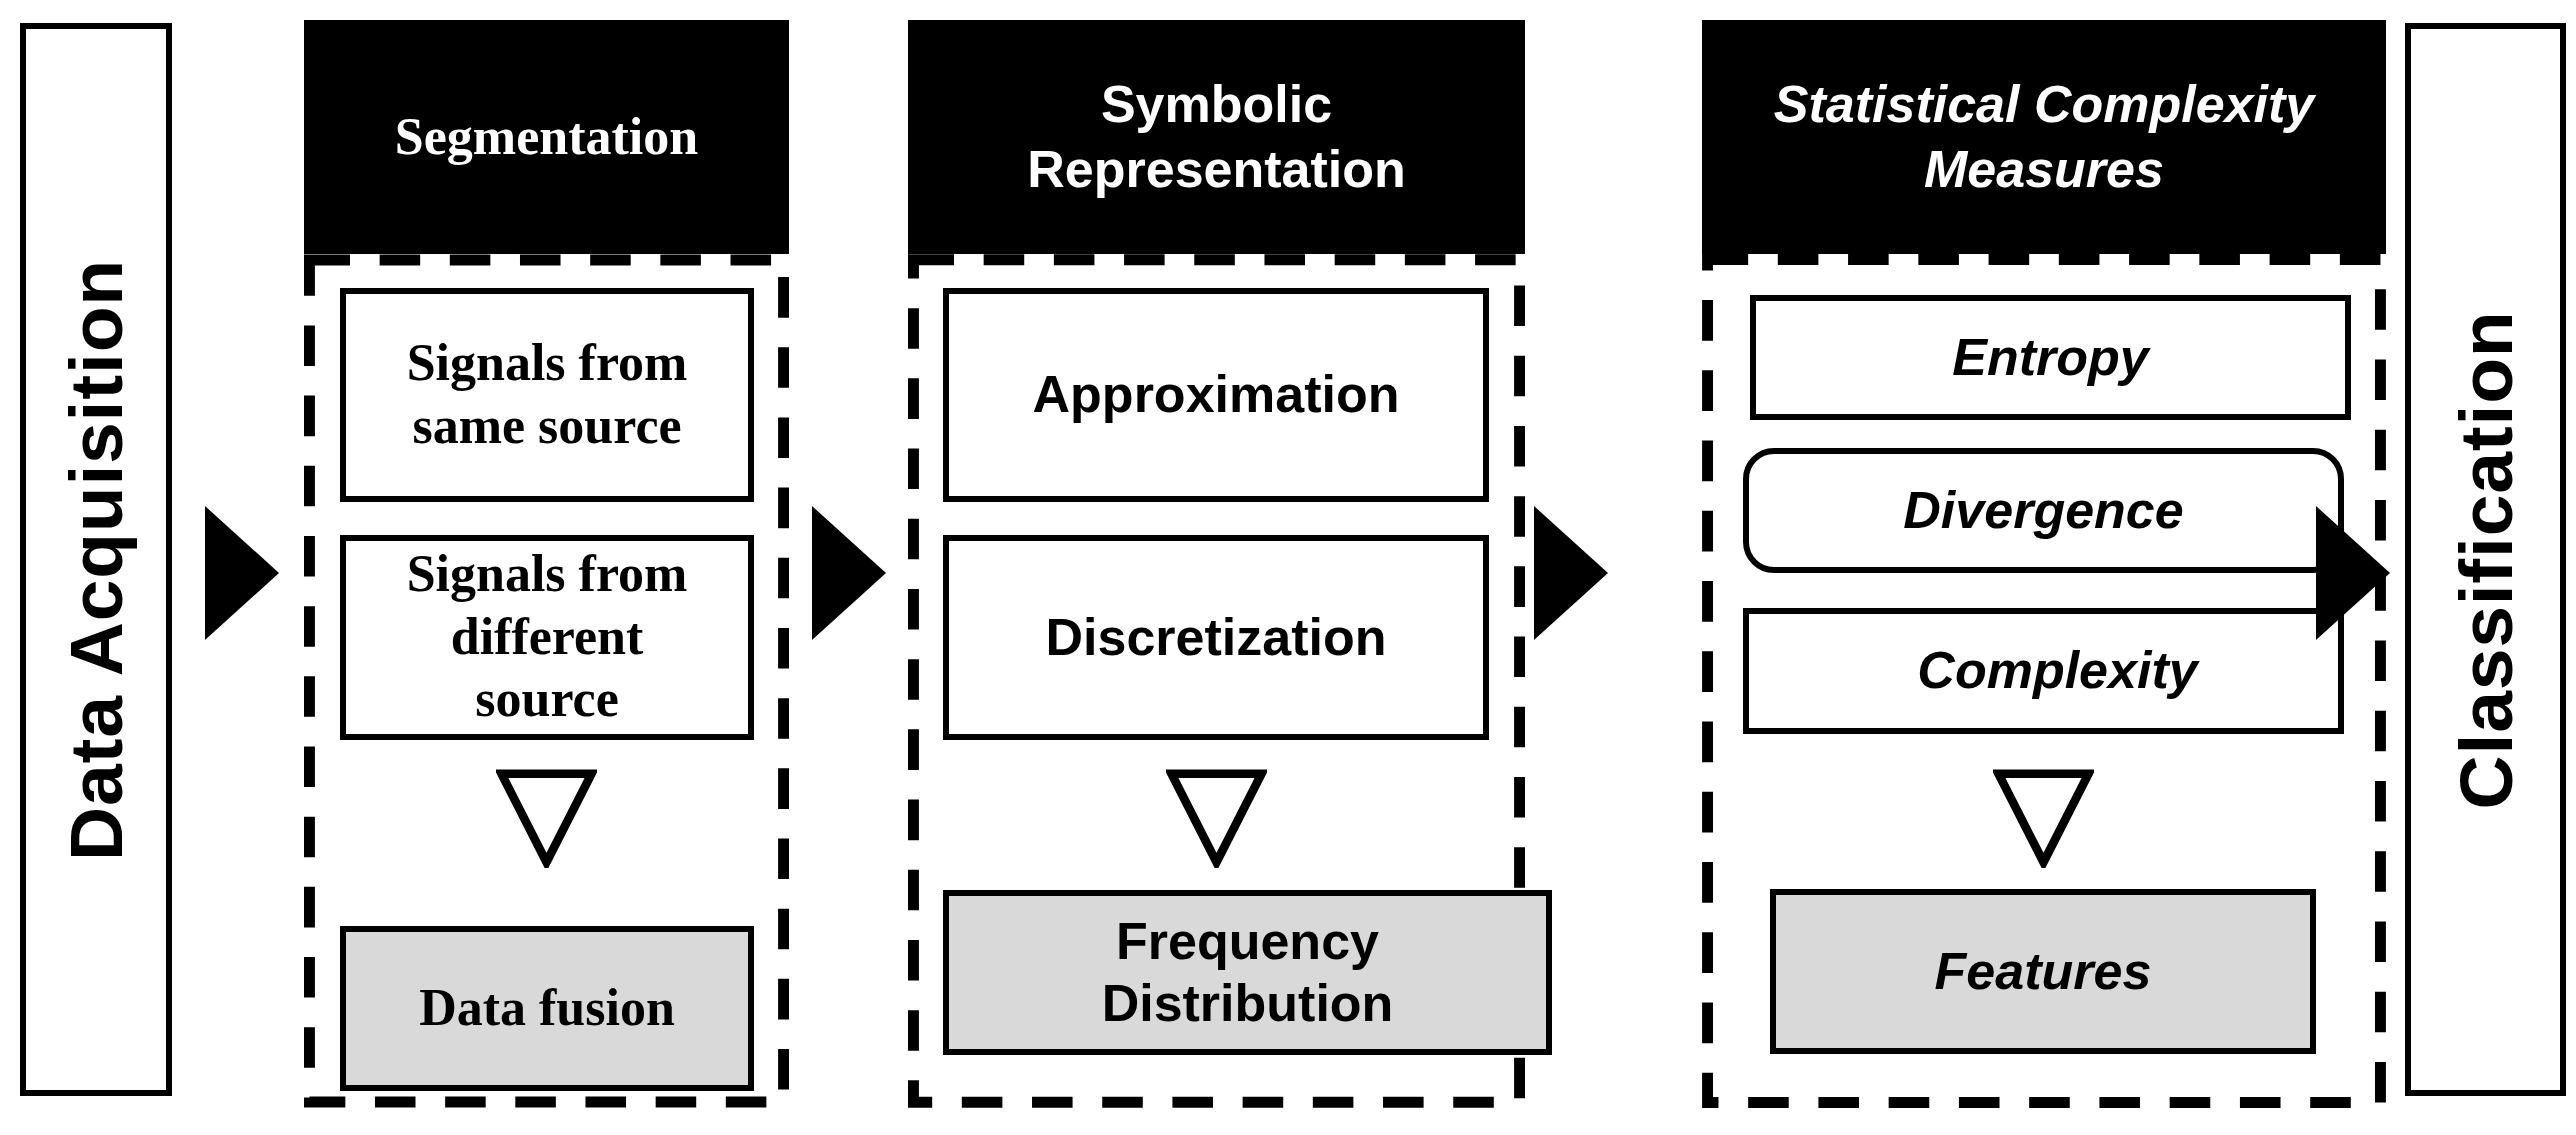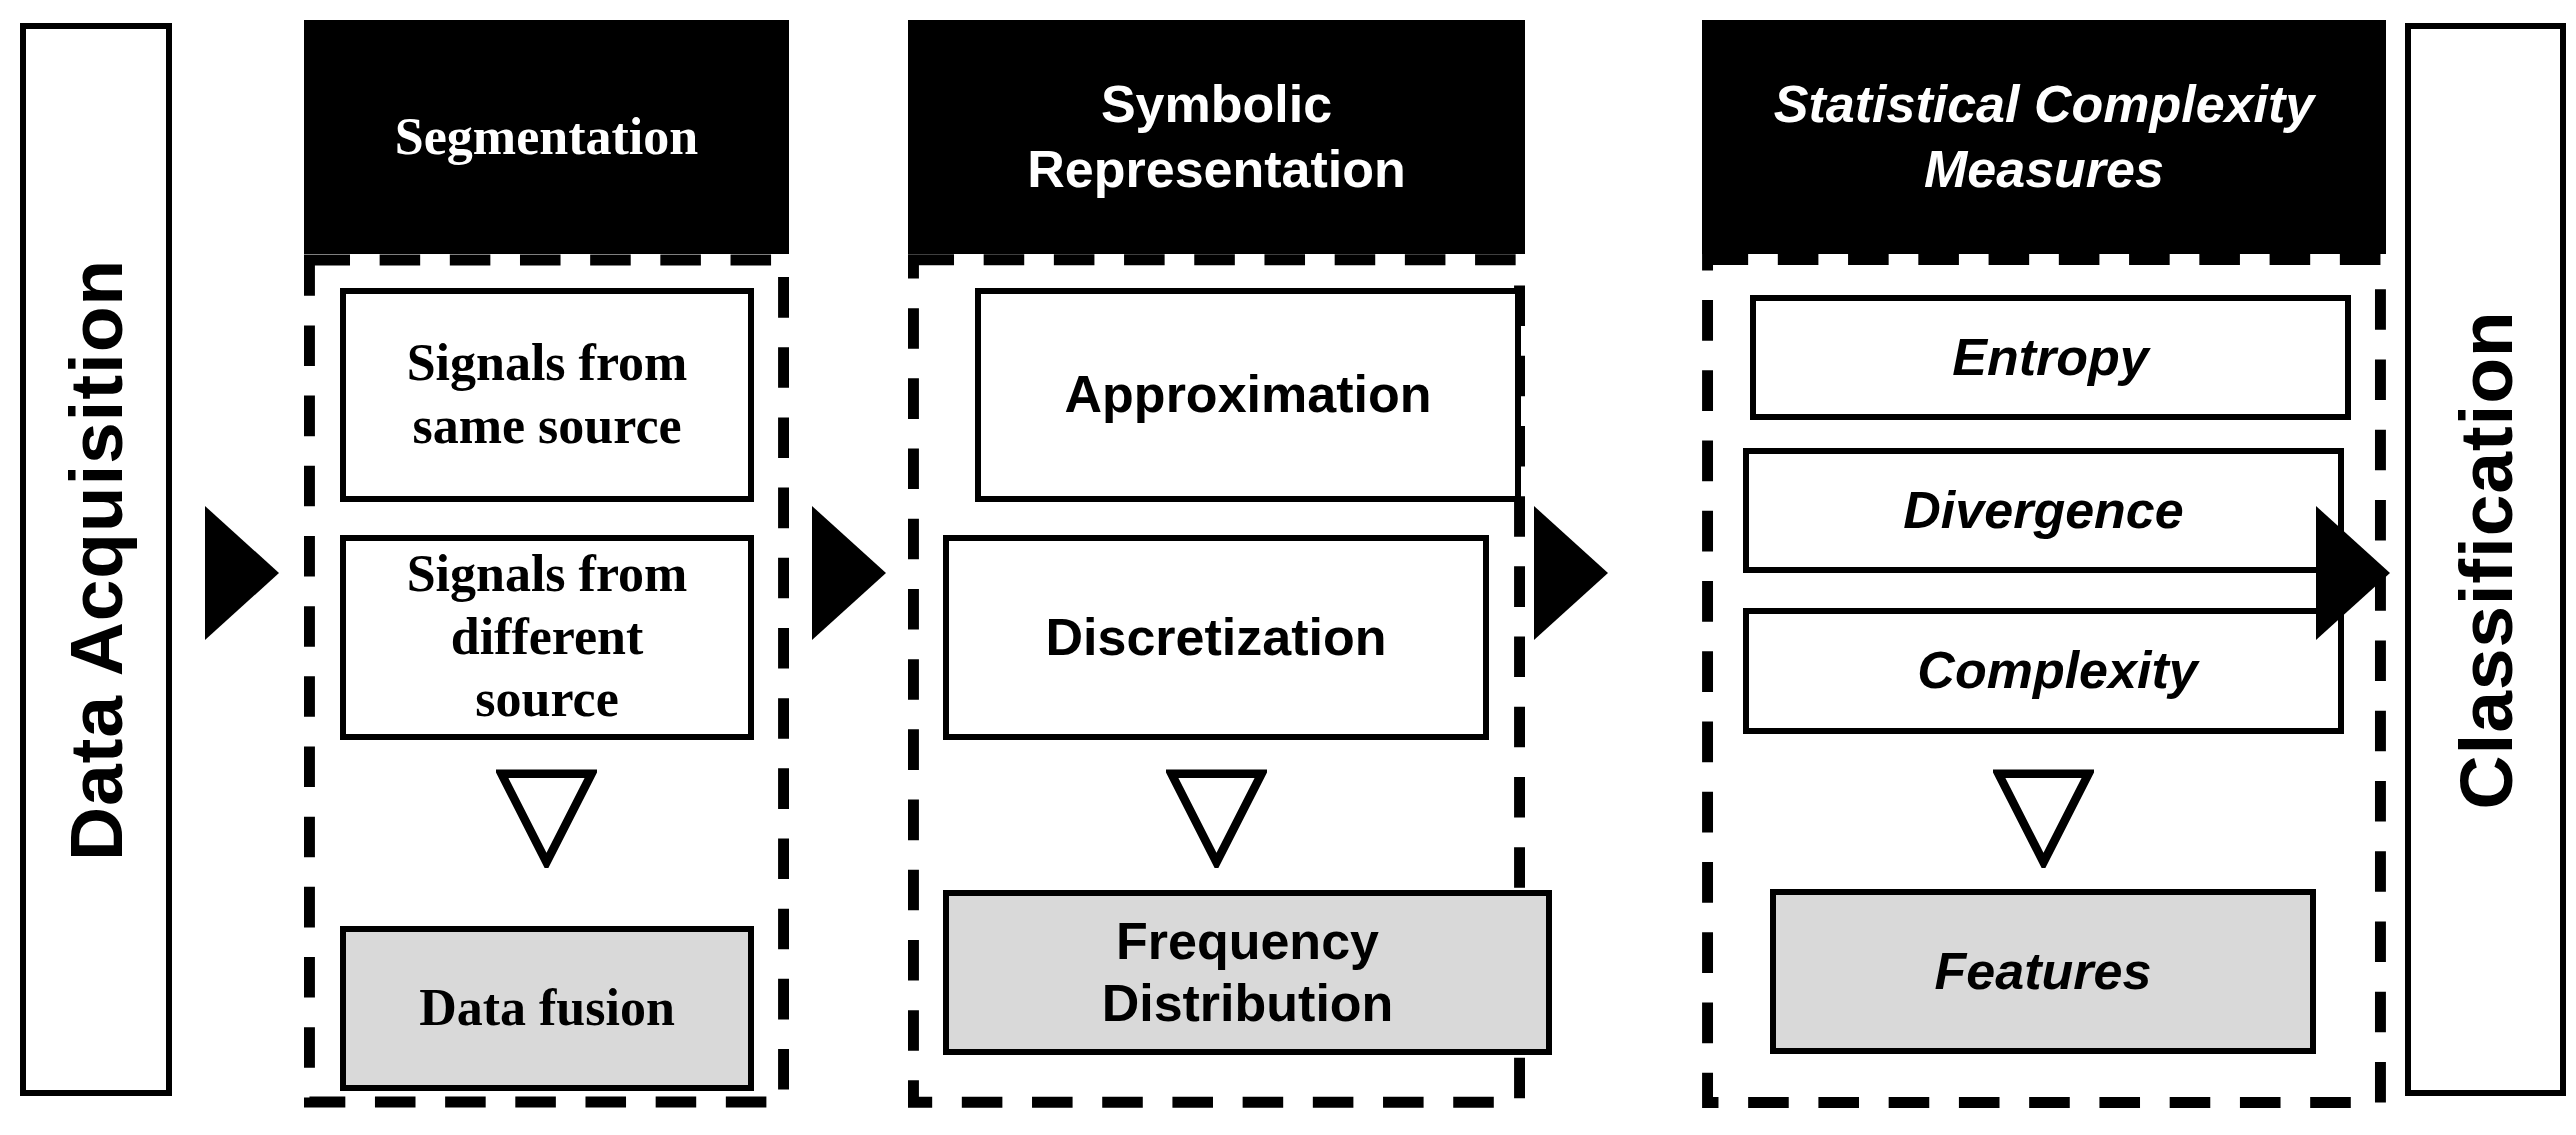--- a/index.html
+++ b/index.html
@@ -101,39 +101,39 @@
   </div>
 
   <div class="arrow" style="left:812px;"></div>
 
   <div class="col" style="left:908px; width:617px;">
     <div class="hdr">Symbolic
 Representation</div>
     <svg class="dash-svg" width="617" height="854" viewBox="0 0 791 1094">
       <rect x="7" y="7" width="777" height="1080" fill="none" stroke="#000000" stroke-width="14" stroke-dasharray="52 38"></rect>
     </svg>
-    <div class="step" style="left:35px; top:268px; width:546px; height:214px;margin-left:32px;">Approximation</div>
+    <div class="step" style="left:35px; top:268px; width:546px; height:214px;">Approximation</div>
     <div class="step" style="left:35px; top:515px; width:546px; height:205px;">Discretization</div>
     <svg class="funnel" style="left:258px;" width="101" height="100" viewBox="0 0 130 128">
       <polygon points="7,7 123,7 65,121" fill="#ffffff" stroke="#000000" stroke-width="11" stroke-linejoin="miter"></polygon>
     </svg>
     <div class="result" style="left:35px; top:870px; width:609px; height:165px;">Frequency
 Distribution</div>
   </div>
 
   <div class="arrow" style="left:1534px;"></div>
 
   <div class="col" style="left:1702px; width:684px;font-style:italic;">
     <div class="hdr">Statistical Complexity
 Measures</div>
     <svg class="dash-svg" width="684" height="854" viewBox="0 0 876 1094">
       <rect x="7" y="7" width="862" height="1080" fill="none" stroke="#000000" stroke-width="14" stroke-dasharray="52 38"></rect>
     </svg>
     <div class="step" style="left:41px; top:275px; width:601px; height:125px;margin-left:7px;">Entropy</div>
-    <div class="step" style="left:41px; top:428px; width:601px; height:125px;">Divergence</div>
+    <div class="step" style="left:41px; top:428px; width:601px; height:125px;border-radius:31px;">Divergence</div>
     <div class="step" style="left:41px; top:588px; width:601px; height:126px;padding-left:28px;">Complexity</div>
     <svg class="funnel" style="left:291px;" width="101" height="100" viewBox="0 0 130 128">
       <polygon points="7,7 123,7 65,121" fill="#ffffff" stroke="#000000" stroke-width="11" stroke-linejoin="miter"></polygon>
     </svg>
     <div class="result" style="left:68px; top:869px; width:546px; height:165px;">Features</div>
   </div>
 
   <div class="arrow" style="left:2316px;"></div>
 
   <div class="stage" style="left:2405px; width:161px;">

